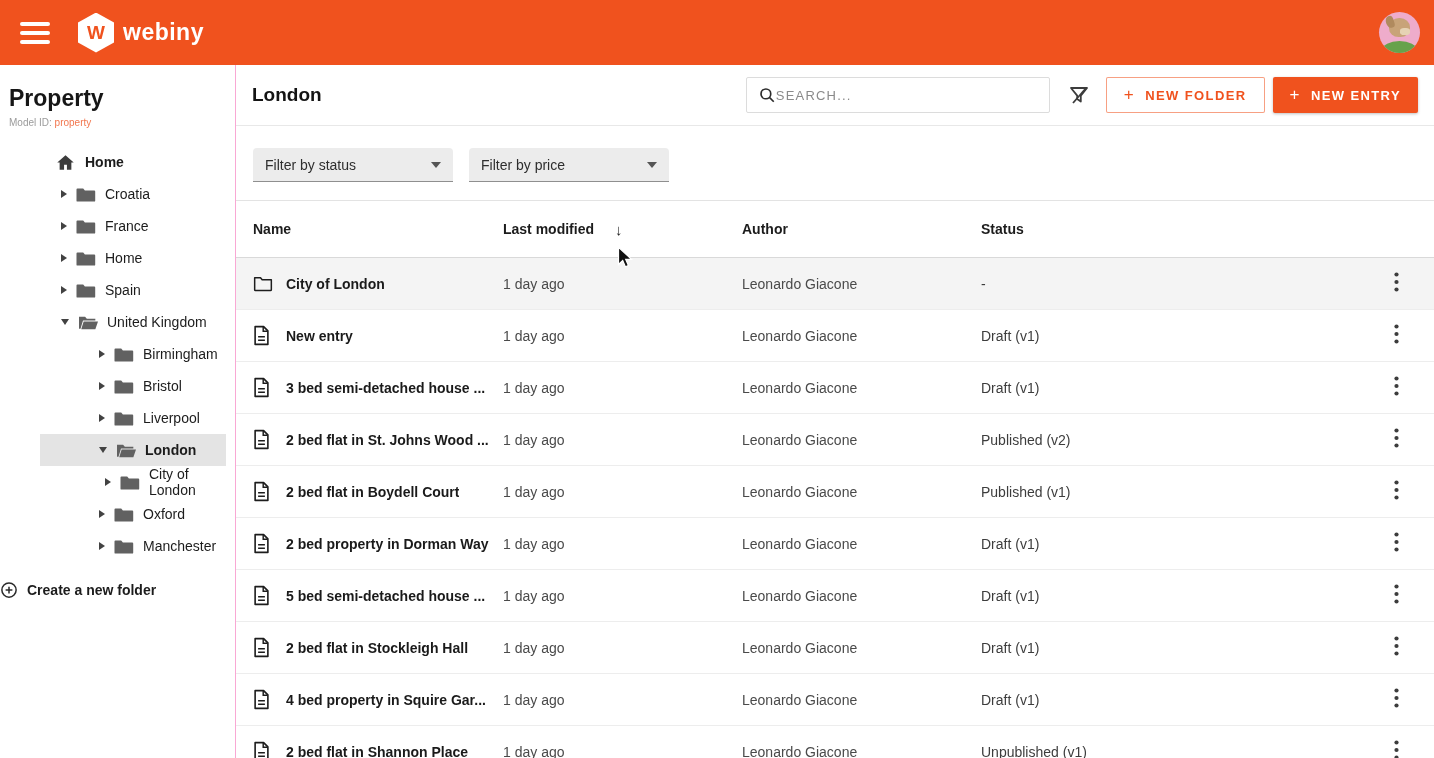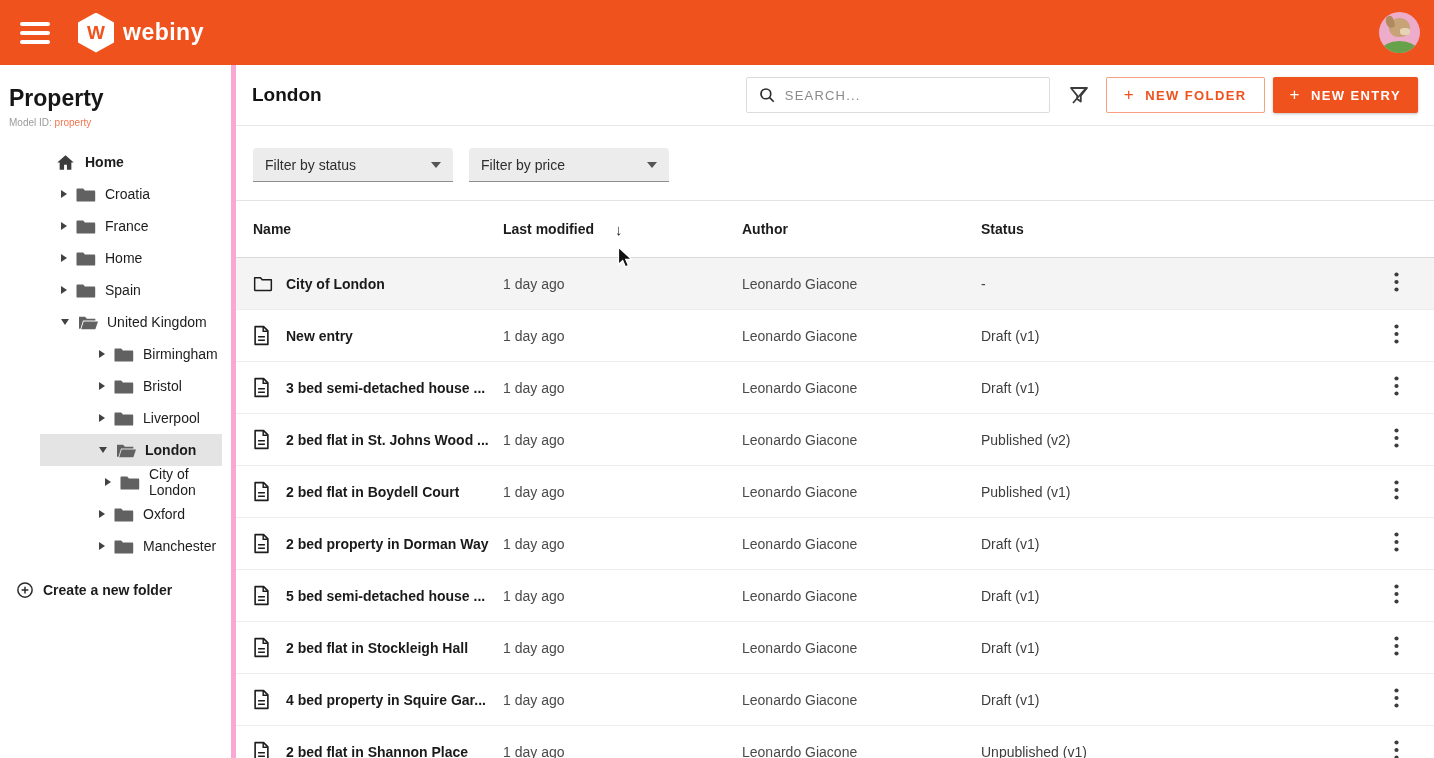--- a/index.html
+++ b/index.html
@@ -17,45 +17,45 @@
   .brand-text { color:#fff; font-size:23px; font-weight:bold; letter-spacing:.5px; }
   .avatar { margin-left:auto; width:41px; height:41px; border-radius:50%; background:#eeaccb; position:relative; overflow:hidden; cursor:pointer; }
   .avatar .dog-body { position:absolute; bottom:-6px; left:3px; width:35px; height:18px; background:#67a24b; border-radius:50% 50% 0 0; }
   .avatar .dog-face { position:absolute; top:6px; left:10px; width:21px; height:19px; background:#c8a378; border-radius:48% 48% 45% 45%; }
   .avatar .dog-ear { position:absolute; top:4px; left:7px; width:8px; height:12px; background:#b08a5e; border-radius:60% 40% 40% 60%; transform:rotate(-18deg); }
   .avatar .dog-snout { position:absolute; top:16px; left:21px; width:10px; height:7px; background:#e6d3b4; border-radius:40%; }
 
   .body { flex:1; display:flex; overflow:hidden; }
 
   
-  .sidebar { width:236px; flex-shrink:0; border-right:5px solid #f9a8d4; padding-top:20px; overflow:hidden; }
+  .sidebar { width:236px; flex-shrink:0; border-right:1px solid #f9a8d4; padding-top:20px; overflow:hidden; }
   .sb-title { font-size:23px; font-weight:700; padding-left:9px; color:#161616; }
   .sb-model { font-size:10px; padding-left:9px; margin-top:5px; color:#9b9b9b; }
   .sb-model .mid-val { color:#f2774f; }
   .tree { margin-top:18px; }
   .tree-item { height:32px; display:flex; align-items:center; cursor:pointer; margin-right:9px;margin-left:40px; }
   .tree-item.selected { background:#e4e4e4; }
   .home-item { padding-left:16px; }
   .home-item .tlabel { font-weight:700; }
   .lvl1 { padding-left:21px; } .lvl2 { padding-left:59px; } .lvl3 { padding-left:65px; }
   .caret { width:0; height:0; margin-right:9px; flex-shrink:0; }
   .caret.right { border-left:6px solid #424242; border-top:4.5px solid transparent; border-bottom:4.5px solid transparent; }
   .caret.down { border-top:6px solid #424242; border-left:4.5px solid transparent; border-right:4.5px solid transparent; }
   .ficon { width:20px; height:20px; margin-right:9px; flex-shrink:0; display:flex; align-items:center; }
   .hicon { width:19px; height:19px; margin-right:10px; display:flex; align-items:center; }
   .tlabel { font-size:14px; color:#1c1c1c; }
   .tree-item.selected .tlabel { font-weight:700; }
-  .create-folder { display:flex; align-items:center; gap:9px; padding-left:16px; margin-top:19px; cursor:pointer; }
+  .create-folder { display:flex; align-items:center; gap:9px; margin-top:19px; cursor:pointer; }
   .create-folder .tlabel { font-weight:700; }
 
   
   .main { flex:1; display:flex; flex-direction:column; overflow:hidden; }
   .content-header { height:61px; flex-shrink:0; border-bottom:1px solid #e8e8e8; display:flex; align-items:center; padding:0 16px; }
   .page-title { font-size:19px; font-weight:700; color:#141414; }
-  .search-box { margin-left:auto; width:304px; height:36px; border:1px solid #dcdcdc; border-radius:2px; display:flex; align-items:center; padding:0 11px; gap:9px; background:#fff; }
+  .search-box { margin-left:auto; width:304px; height:36px; border:1px solid #dcdcdc; border-radius:2px; display:flex; align-items:center; padding:0 11px; background:#fff; }
   .search-box input { border:0; outline:0; flex:1; font-size:13px; letter-spacing:1px; color:#333; font-family:inherit; background:transparent; }
   .search-box input::placeholder { color:#8a8a8a; letter-spacing:1.2px; }
   .icon-btn { margin:0 15px 0 17px; cursor:pointer; display:flex; align-items:center; }
   .btn { height:36px; display:flex; align-items:center; gap:10px; font-size:13px; font-weight:700; letter-spacing:1.4px; border-radius:2px; cursor:pointer; padding:0 17px; white-space:nowrap; }
   .btn .plus { font-size:17px; font-weight:400; }
   .btn-outline { color:#f0521e; border:1px solid rgba(240,82,30,.55); background:#fff; margin-right:8px; }
   .btn-solid { color:#fff; background:#f0521e; box-shadow:0 1px 3px rgba(0,0,0,.25); }
 
   .filter-bar { flex-shrink:0; padding:22px 16px 18px 17px; display:flex; gap:16px; border-bottom:1px solid #e3e3e3; }
   .select { width:200px; height:34px; background:#ececec; border-bottom:1px solid #8f8f8f; border-radius:4px 4px 0 0; display:flex; align-items:center; padding:0 12px; font-size:14px; color:#2e2e2e; cursor:pointer; }

